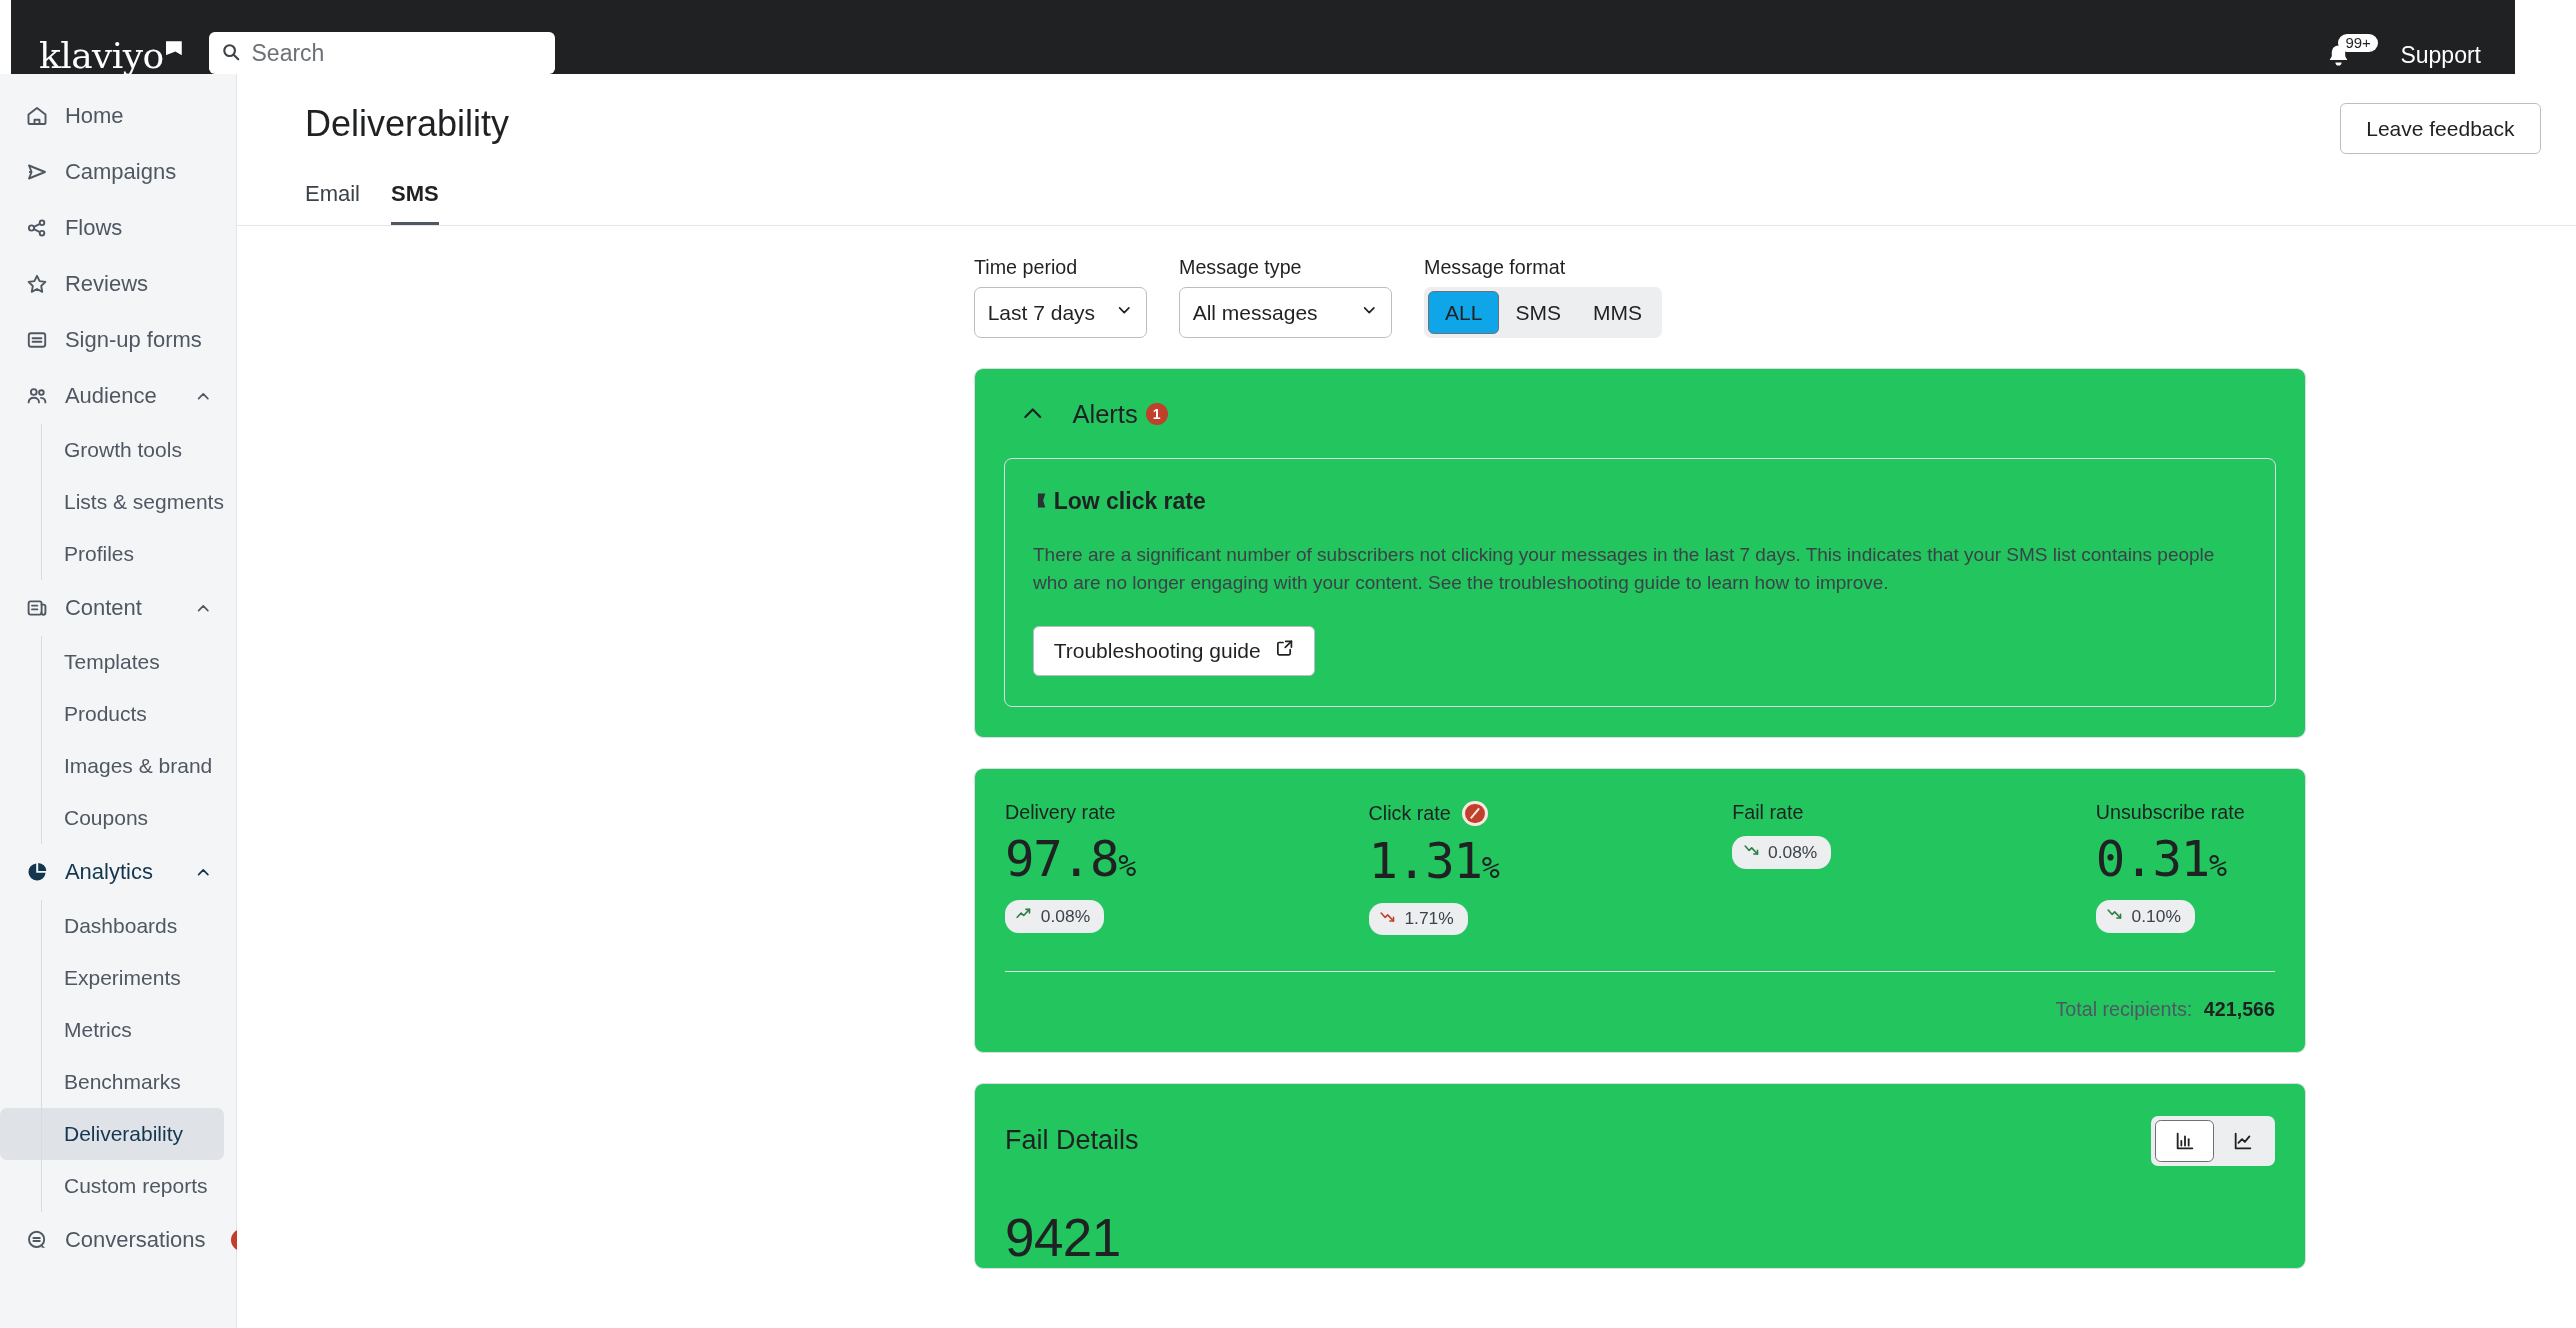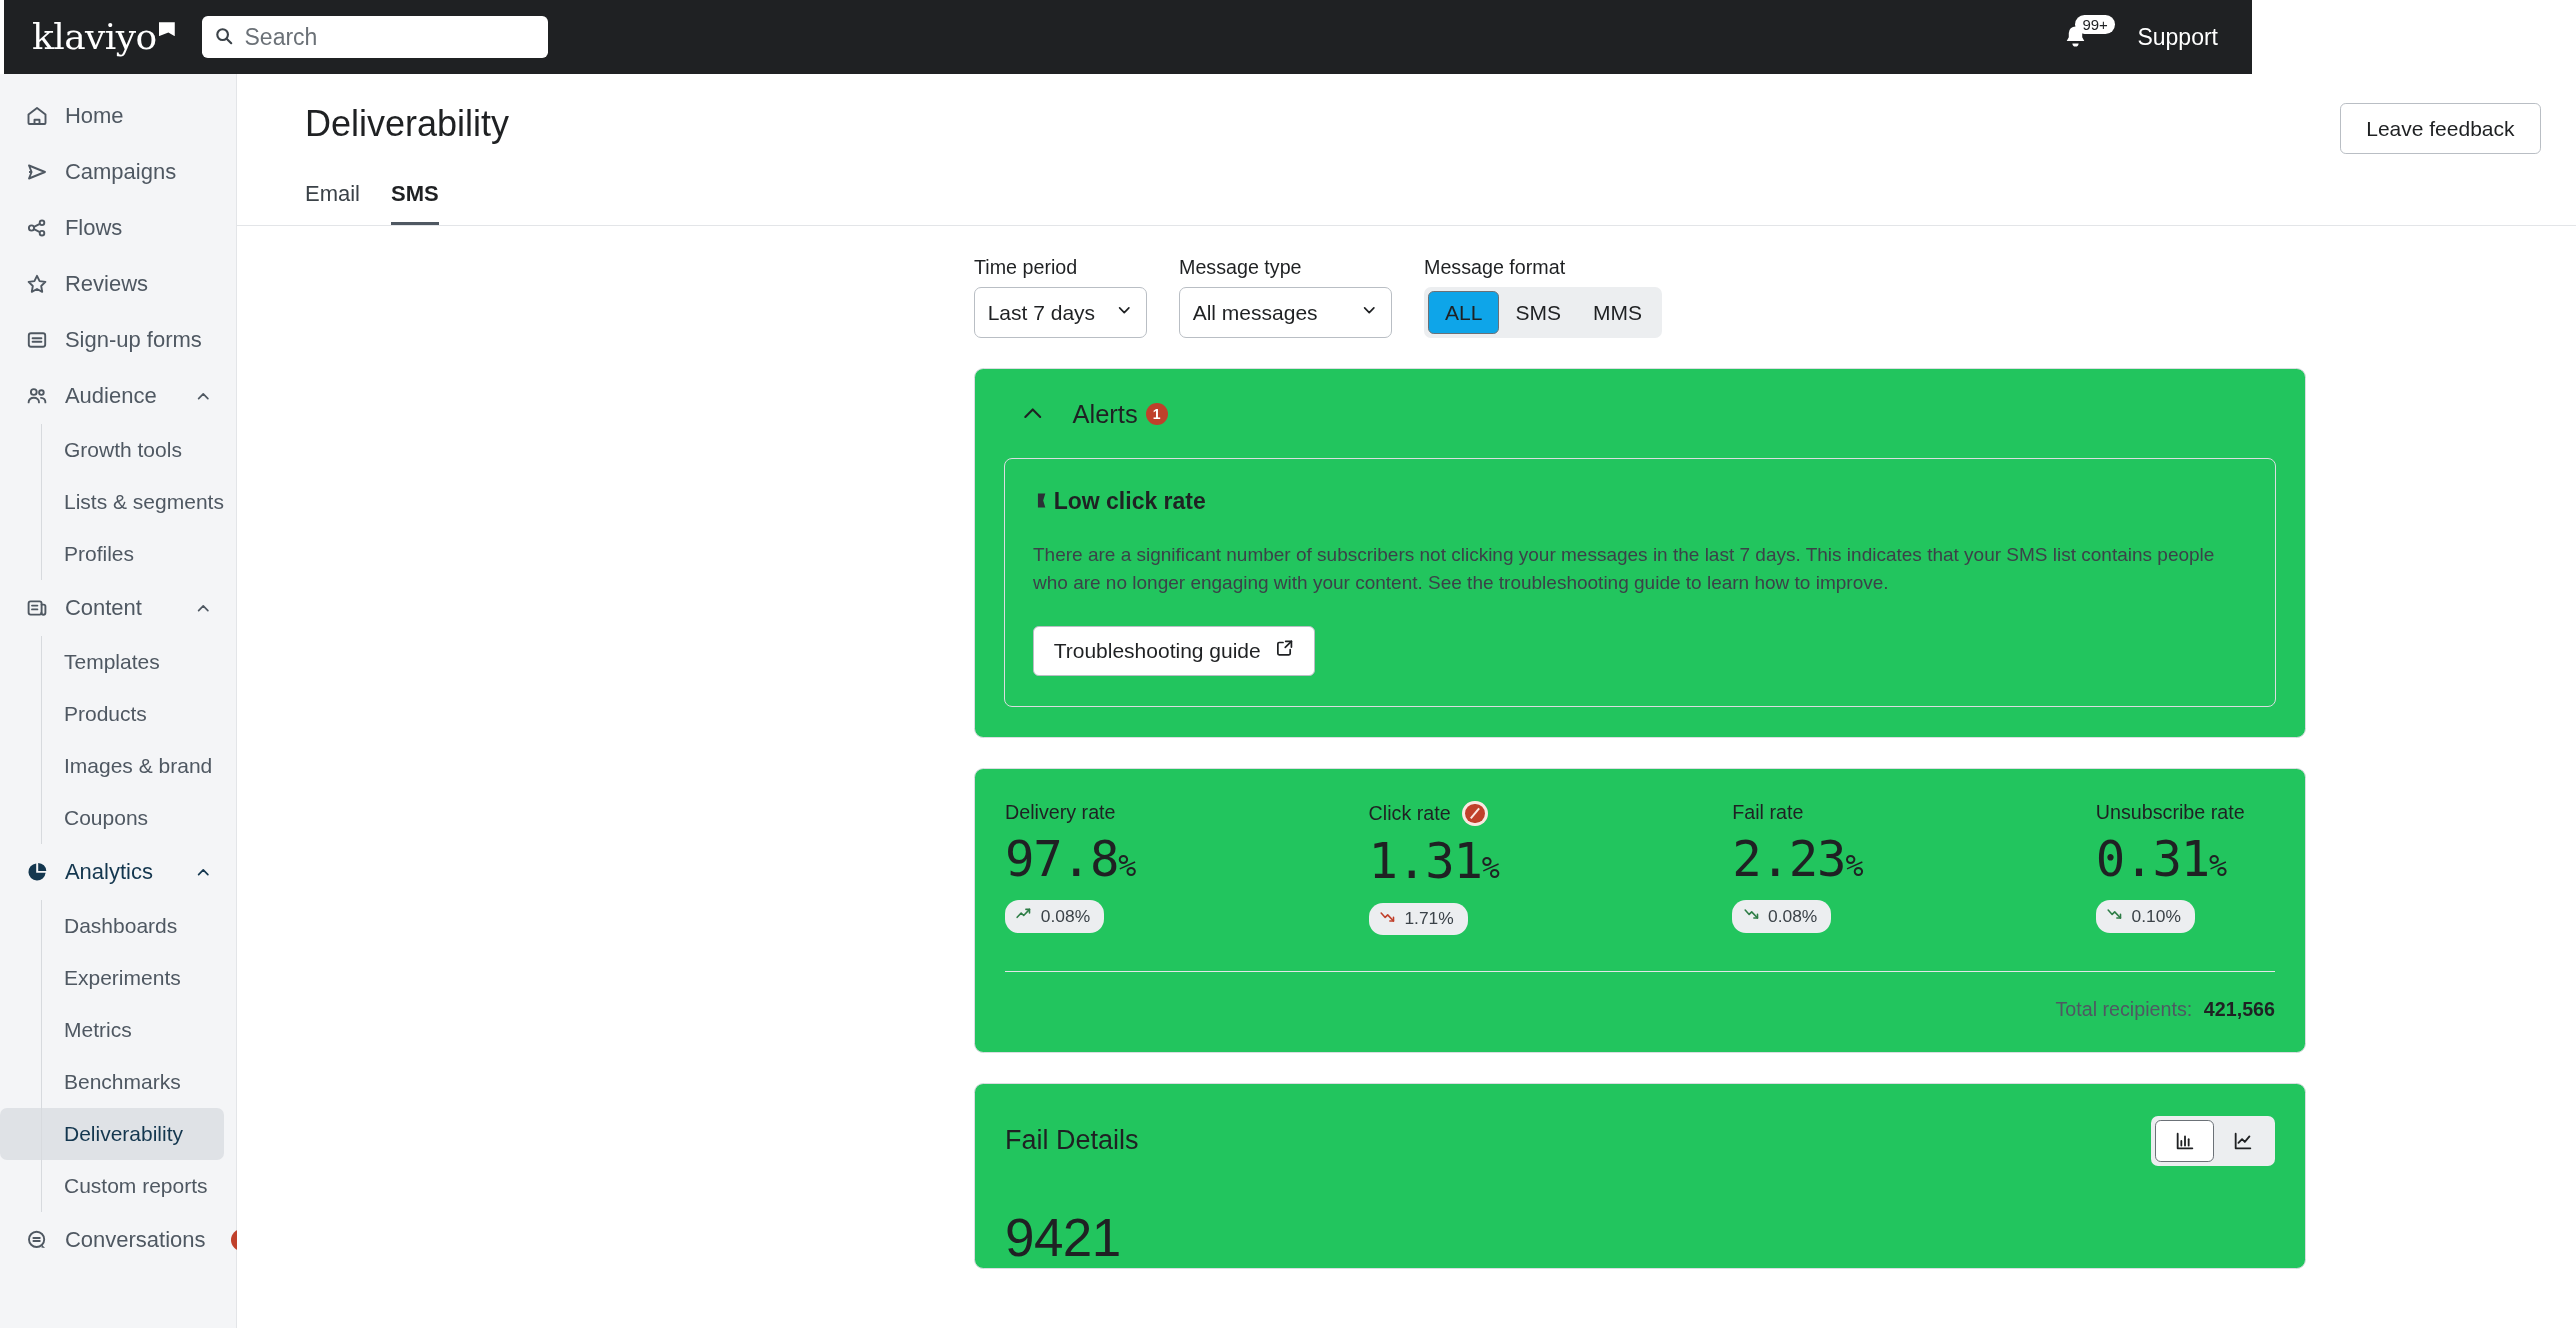--- a/index.html
+++ b/index.html
@@ -5,24 +5,24 @@
   * { box-sizing: border-box; margin: 0; padding: 0; }
   html, body {
     width: 2576px; height: 1329px;
     font-family: "Liberation Sans", sans-serif;
     background: #ffffff;
     overflow: hidden;
   }
 
   
   .topbar {
-    position: absolute; top: 0; left: 4px;
-    width: 2248px; height: 74px;
+    position: absolute; top: 0; left: 11px;
+    width: 2504px; height: 74px;
     background: #1f2123;
-    display: flex; align-items: center;
+    display: flex; align-items: flex-end;
   }
   .logo {
     margin-left: 28px;
     color: #ffffff;
     font-family: "DejaVu Serif", serif;
     font-size: 36px;
     letter-spacing: -0.6px;
     position: relative;
     line-height: 1;
   }
@@ -616,23 +616,20 @@
                   <polyline points="15 18 20 18 20 13"></polyline>
                 </svg>
             </span>
             <span>1.71%</span>
           </div>
         </div>
 
         <div class="metric">
           <div class="metric-label-row">
             <span class="metric-label">Fail rate</span>
-          </div>
-          <div class="metric-value">
-            <span>2.23</span><span class="pct">%</span>
           </div>
           <div class="delta">
             <span>
               <svg width="17.4" height="17.4" viewBox="0 0 24 24" fill="none" stroke="#2e7d46" stroke-width="2.2" stroke-linecap="round" stroke-linejoin="round">
                   <polyline points="3 7 8.5 13 12 9.5 20 18"></polyline>
                   <polyline points="15 18 20 18 20 13"></polyline>
                 </svg>
             </span>
             <span>0.08%</span>
           </div>

